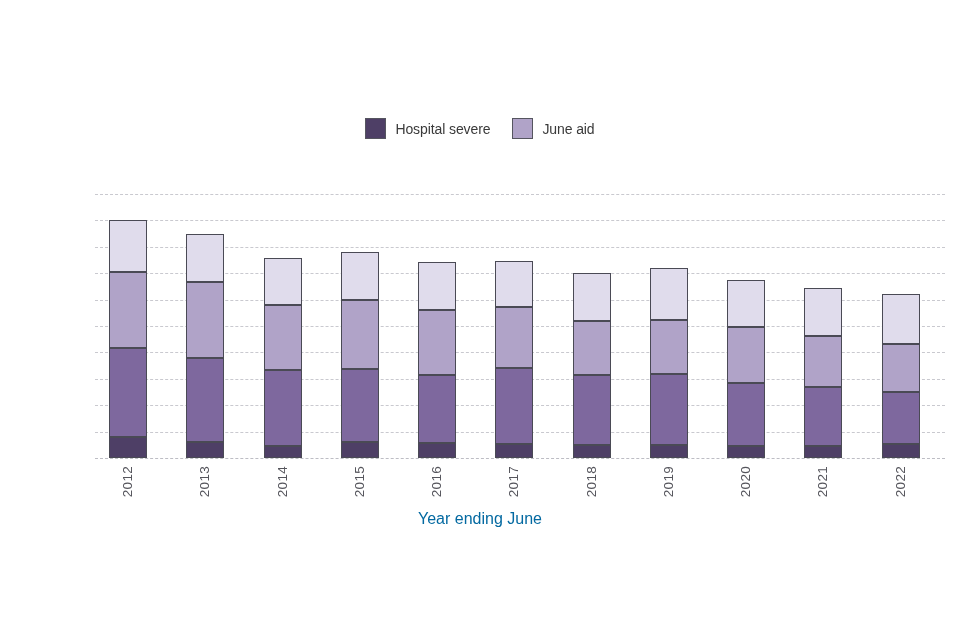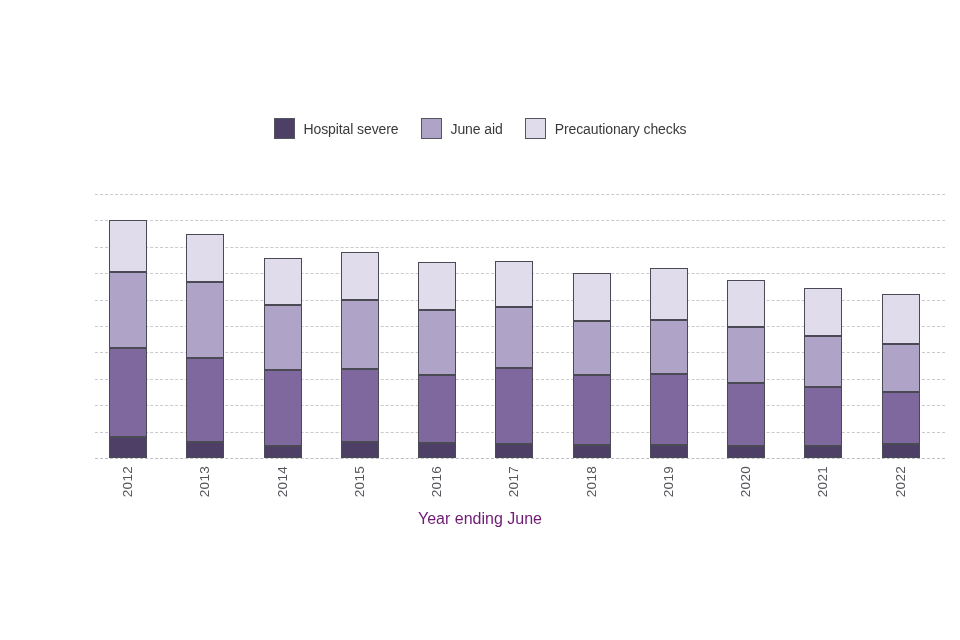--- a/index.html
+++ b/index.html
@@ -68,40 +68,36 @@
     width:20px;
     font-size:13.5px;
     color:#55555c;
     writing-mode:vertical-rl;
     transform:rotate(180deg);
     text-align:left;
     letter-spacing:0.3px;
   }
   #xaxis-title{
     position:absolute;left:0;top:510px;width:960px;
-    text-align:center;font-size:16px;color:#701a75;
+    text-align:center;font-size:16px;color:#0369a1;
   }
 </style>
 </head>
 <body>
 
 <div id="chart-root">
 
   <div id="legend">
       <div class="legend-item">
         <span class="legend-swatch" style="background: rgb(78, 63, 102);"></span>
         <span class="legend-label">Hospital severe</span>
       </div>
       <div class="legend-item">
         <span class="legend-swatch" style="background: rgb(176, 163, 200);"></span>
         <span class="legend-label">June aid</span>
-      </div>
-      <div class="legend-item">
-        <span class="legend-swatch" style="background: rgb(224, 220, 236);"></span>
-        <span class="legend-label">Precautionary checks</span>
       </div>
     </div>
 
 
   <div id="plot">
       <div class="gridline" style="top: 0px;"></div>
       <div class="gridline" style="top: 26.4px;"></div>
       <div class="gridline" style="top: 52.8px;"></div>
       <div class="gridline" style="top: 79.2px;"></div>
       <div class="gridline" style="top: 105.6px;"></div>

